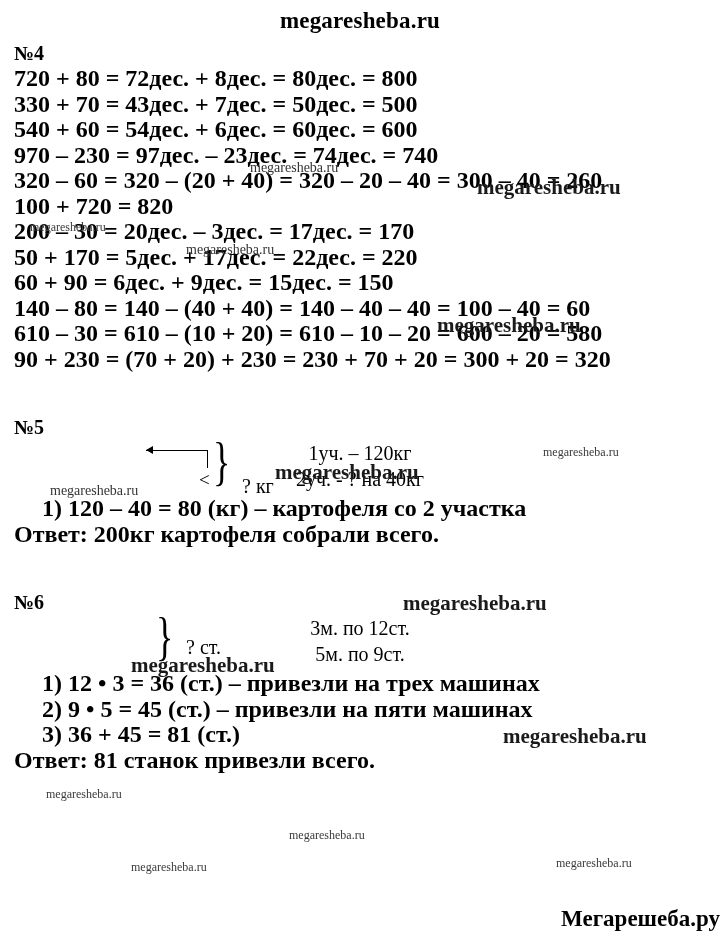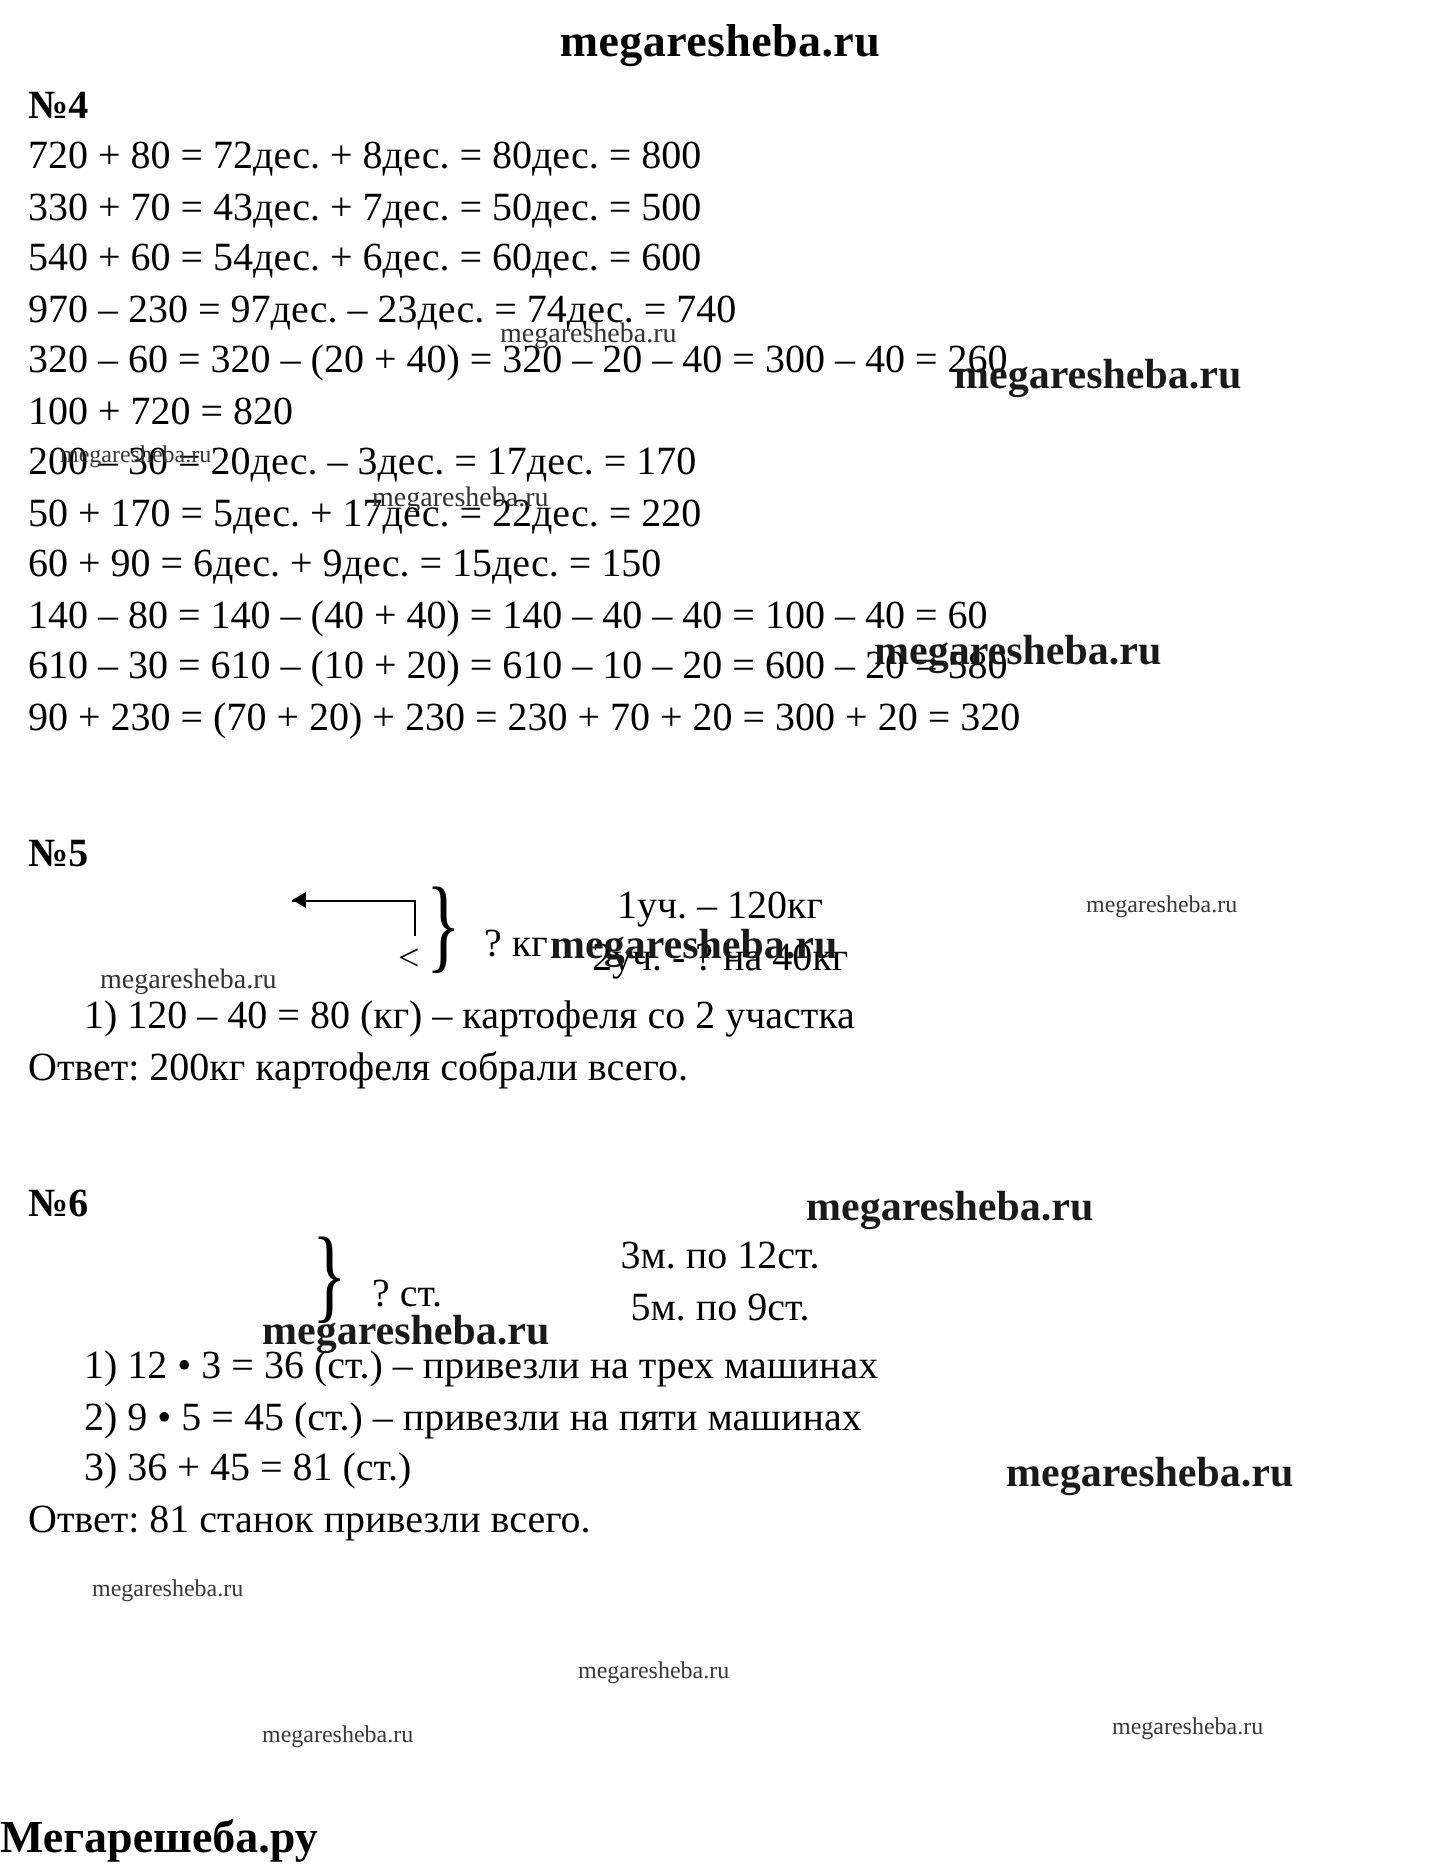--- a/index.html
+++ b/index.html
@@ -26,41 +26,42 @@
     font-weight: bold;
     font-size: 23px;
     letter-spacing: 0.2px;
     margin-top: 8px;
   }
   .site-footer {
     position: absolute;
     left: 0;
     right: 0;
     bottom: 12px;
-    text-align: left;
+    text-align: right;
     font-family: "Liberation Serif", serif;
     font-weight: bold;
     font-size: 23px;
   }
   .content {
     position: relative;
     padding: 0 14px;
     margin-top: 6px;
   }
   .task-num {
     font-weight: bold;
     font-size: 20px;
     margin-top: 8px;
     margin-bottom: 2px;
     line-height: 1.1;
   }
   .line {
-    font-size: 20px;
+    font-size: 24px;
     line-height: 25.5px;
     white-space: pre;
+    font-weight: bold;
   }
   .indent1 {
     padding-left: 28px;
   }
   .block-5, .block-6 {
     position: relative;
   }
   
   .diagram {
     position: relative;
@@ -154,21 +155,21 @@
       <div class="task-num">№5</div>
       <div class="diagram">
         <div class="row1">1уч. – 120кг</div>
         <div class="row2">2уч. - ? на 40кг</div>
 
         <div class="arrowline" style="left:132px; top:10px; width:62px;"></div>
         <div class="arrowhead-left" style="left:132px; top:6px;"></div>
         <div class="vbar" style="left:193px; top:10px; height:18px;"></div>
         <div class="lt" style="left:185px; top:30px;">&lt;</div>
         <div class="brace" style="left:199px; top:4px;">}</div>
-        <div class="brace-label" style="left:228px; top:22px;">? кг</div>
+        <div class="brace-label" style="left:228px; top:36px;">? кг</div>
       </div>
       <div class="line indent1">1) 120 – 40 = 80 (кг) – картофеля со 2 участка</div>
       <div class="line">Ответ: 200кг картофеля собрали всего.</div>
     </div>
 
     <div class="block-6" style="margin-top:44px;">
       <div class="task-num">№6</div>
       <div class="diagram">
         <div class="row1">3м. по 12ст.</div>
         <div class="row2">5м. по 9ст.</div>

